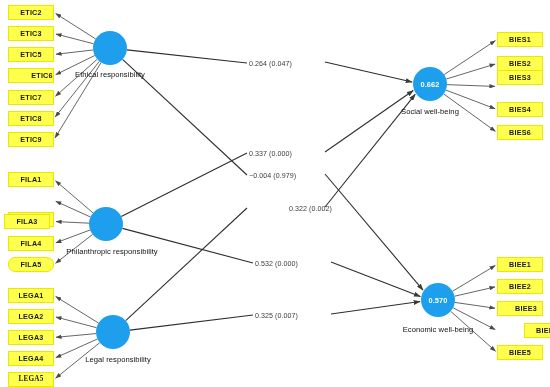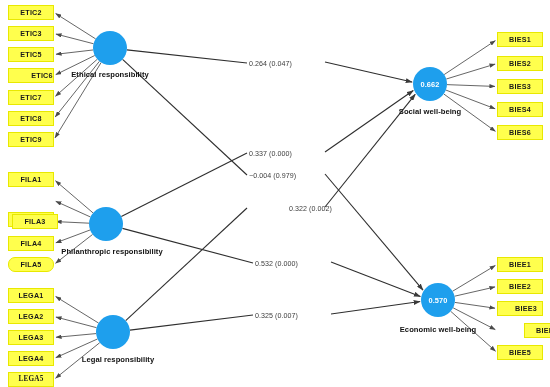--- a/index.html
+++ b/index.html
@@ -34,21 +34,21 @@
     display:flex;align-items:center;justify-content:center;
     color:#ffffff;
     font-size:7.4px;
     font-weight:bold;
     letter-spacing:.1px;
   }
   .lv-circle.plain{background:#1e9fed;}
   .lv-label{
     position:absolute;
     font-size:7.6px;
-    font-weight:bold;
+    font-weight:normal;
     color:#111111;
     white-space:nowrap;
     letter-spacing:.05px;
     transform:translateX(-50%);
   }
   .path-label{
     position:absolute;
     font-size:7.1px;
     color:#3c3c3c;
     white-space:nowrap;
@@ -117,31 +117,31 @@
   <div id="nodes">
       <div class="ind-box" style="left: 8px; top: 5px;">ETIC2</div>
       <div class="ind-box" style="left: 8px; top: 26px;">ETIC3</div>
       <div class="ind-box" style="left: 8px; top: 47px;">ETIC5</div>
       <div class="ind-box" style="left: 8px; top: 68px; padding-left: 22px;">ETIC6</div>
       <div class="ind-box" style="left: 8px; top: 90px;">ETIC7</div>
       <div class="ind-box" style="left: 8px; top: 111px;">ETIC8</div>
       <div class="ind-box" style="left: 8px; top: 132px;">ETIC9</div>
       <div class="ind-box" style="left: 8px; top: 172px;">FILA1</div>
       <div class="ind-box" style="left: 8px; top: 184px; margin-top: 28px;">FILA2</div>
-      <div class="ind-box" style="left: 12px; top: 214px;">FILA3</div>
+      <div class="ind-box" style="left: 4px; top: 214px;">FILA3</div>
       <div class="ind-box" style="left: 8px; top: 236px;">FILA4</div>
       <div class="ind-box" style="left: 8px; top: 257px; border-radius: 7px;">FILA5</div>
       <div class="ind-box" style="left: 8px; top: 288px;">LEGA1</div>
       <div class="ind-box" style="left: 8px; top: 309px;">LEGA2</div>
       <div class="ind-box" style="left: 8px; top: 330px;">LEGA3</div>
       <div class="ind-box" style="left: 8px; top: 351px;">LEGA4</div>
       <div class="ind-box" style="left: 8px; top: 372px; font-family: Liberation Serif, serif;">LEGA5</div>
       <div class="ind-box" style="left: 497px; top: 32px;">BIES1</div>
       <div class="ind-box" style="left: 497px; top: 56px;">BIES2</div>
-      <div class="ind-box" style="left: 497px; top: 79px;">BIES3</div>
+      <div class="ind-box" style="left: 497px; top: 70px;">BIES3</div>
       <div class="ind-box" style="left: 497px; top: 102px;">BIES4</div>
       <div class="ind-box" style="left: 497px; top: 125px;">BIES6</div>
       <div class="ind-box" style="left: 497px; top: 257px;">BIEE1</div>
       <div class="ind-box" style="left: 497px; top: 279px;">BIEE2</div>
       <div class="ind-box" style="left: 497px; top: 301px; padding-left: 12px;">BIEE3</div>
       <div class="ind-box" style="left: 497px; top: 323px; margin-left: 27px;">BIEE4</div>
       <div class="ind-box" style="left: 497px; top: 345px;">BIEE5</div>
       <div class="lv-circle plain" style="left: 93px; top: 31px;"></div>
       <div class="lv-circle plain" style="left: 89px; top: 207px;"></div>
       <div class="lv-circle plain" style="left: 96px; top: 315px;"></div>

